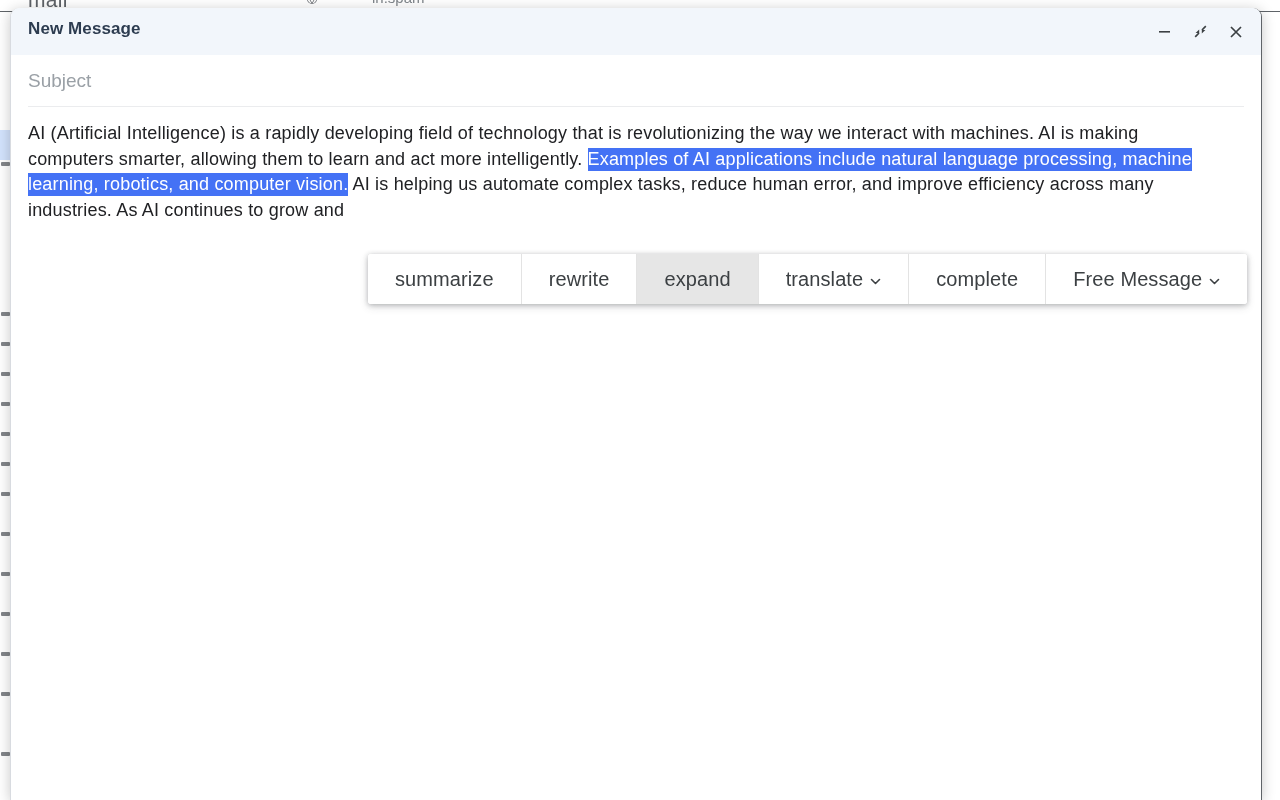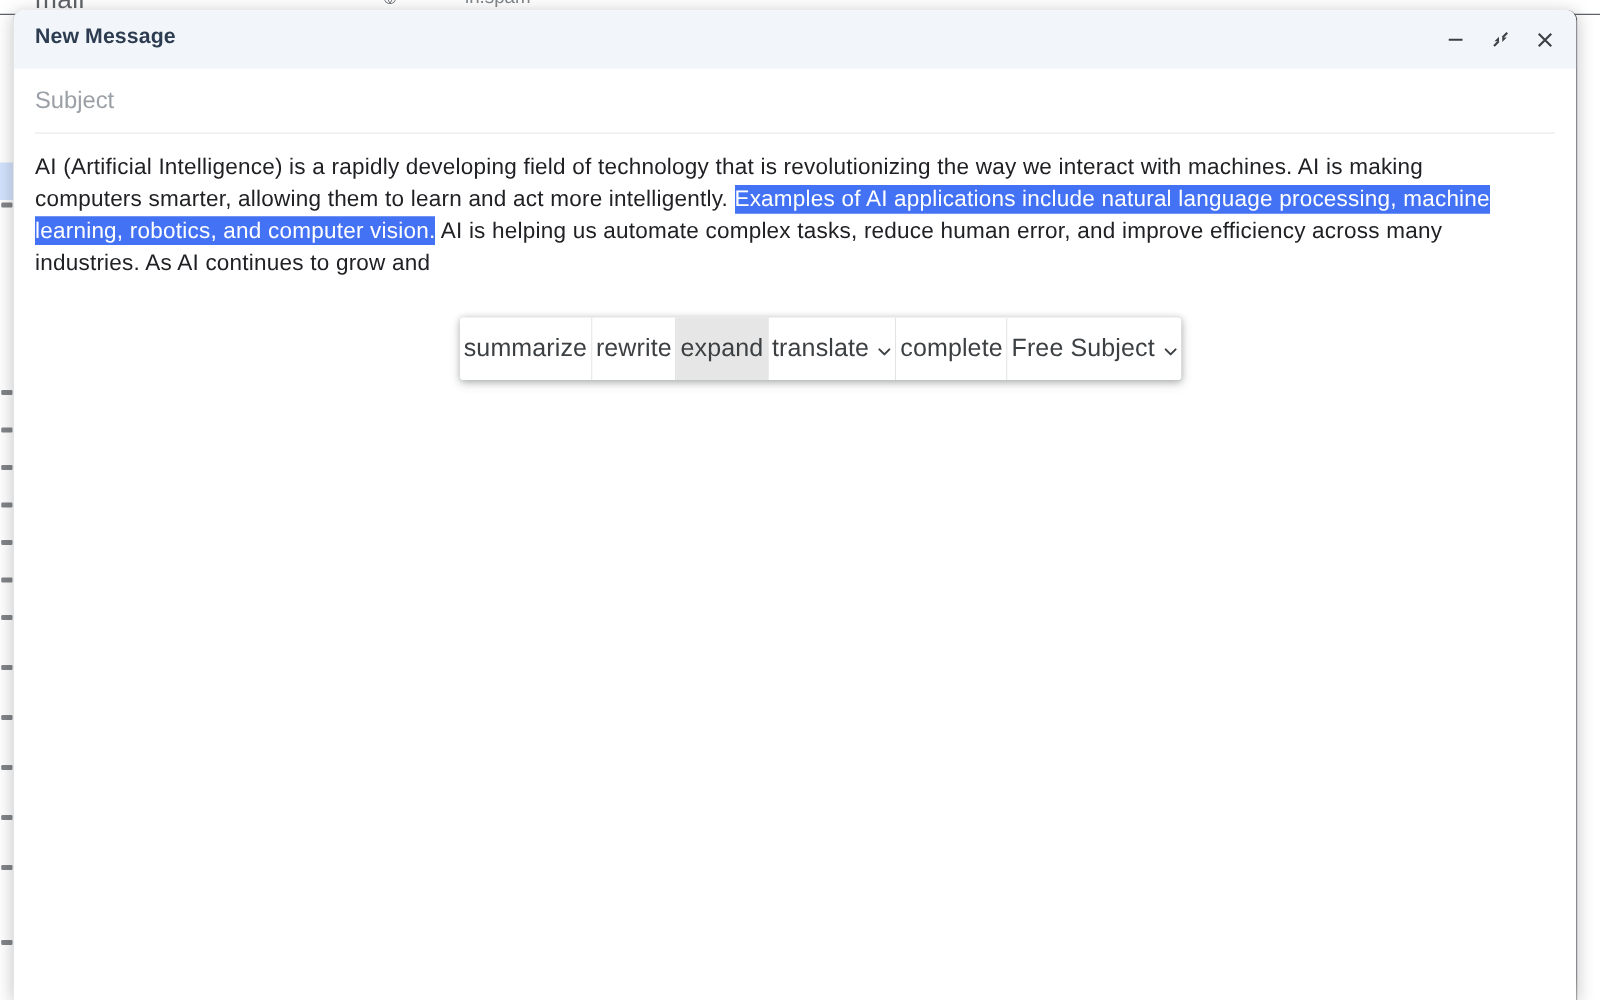--- a/index.html
+++ b/index.html
@@ -209,21 +209,21 @@
     box-shadow: 0 1px 5px rgba(60,64,67,0.32), 0 3px 9px rgba(60,64,67,0.16);
     overflow: hidden;
     z-index: 20;
   }
 
   .ai-btn {
     display: flex;
     align-items: center;
     justify-content: center;
     gap: 7px;
-    padding: 0 3px;
+    padding: 0 27px;
     background: #ffffff;
     border: none;
     border-right: 1px solid #e3e3e3;
     font-family: "Liberation Sans", sans-serif;
     font-size: 20px;
     color: #3c4043;
     cursor: pointer;
     white-space: nowrap;
     letter-spacing: 0.1px;
   }
@@ -336,21 +336,21 @@
           <path d="M1.5 3.5 L5.5 7.5 L9.5 3.5" stroke="#3c4043" stroke-width="1.6" fill="none" stroke-linecap="round" stroke-linejoin="round"></path>
         </svg>
       </span>
     </button>
 
     <button class="ai-btn">
       <span>complete</span>
     </button>
 
     <button class="ai-btn">
-      <span>Free Subject</span>
+      <span>Free Message</span>
       <span class="chev">
         <svg width="11" height="11" viewBox="0 0 11 11">
           <path d="M1.5 3.5 L5.5 7.5 L9.5 3.5" stroke="#3c4043" stroke-width="1.6" fill="none" stroke-linecap="round" stroke-linejoin="round"></path>
         </svg>
       </span>
     </button>
 
   </div>
 </div>
 

